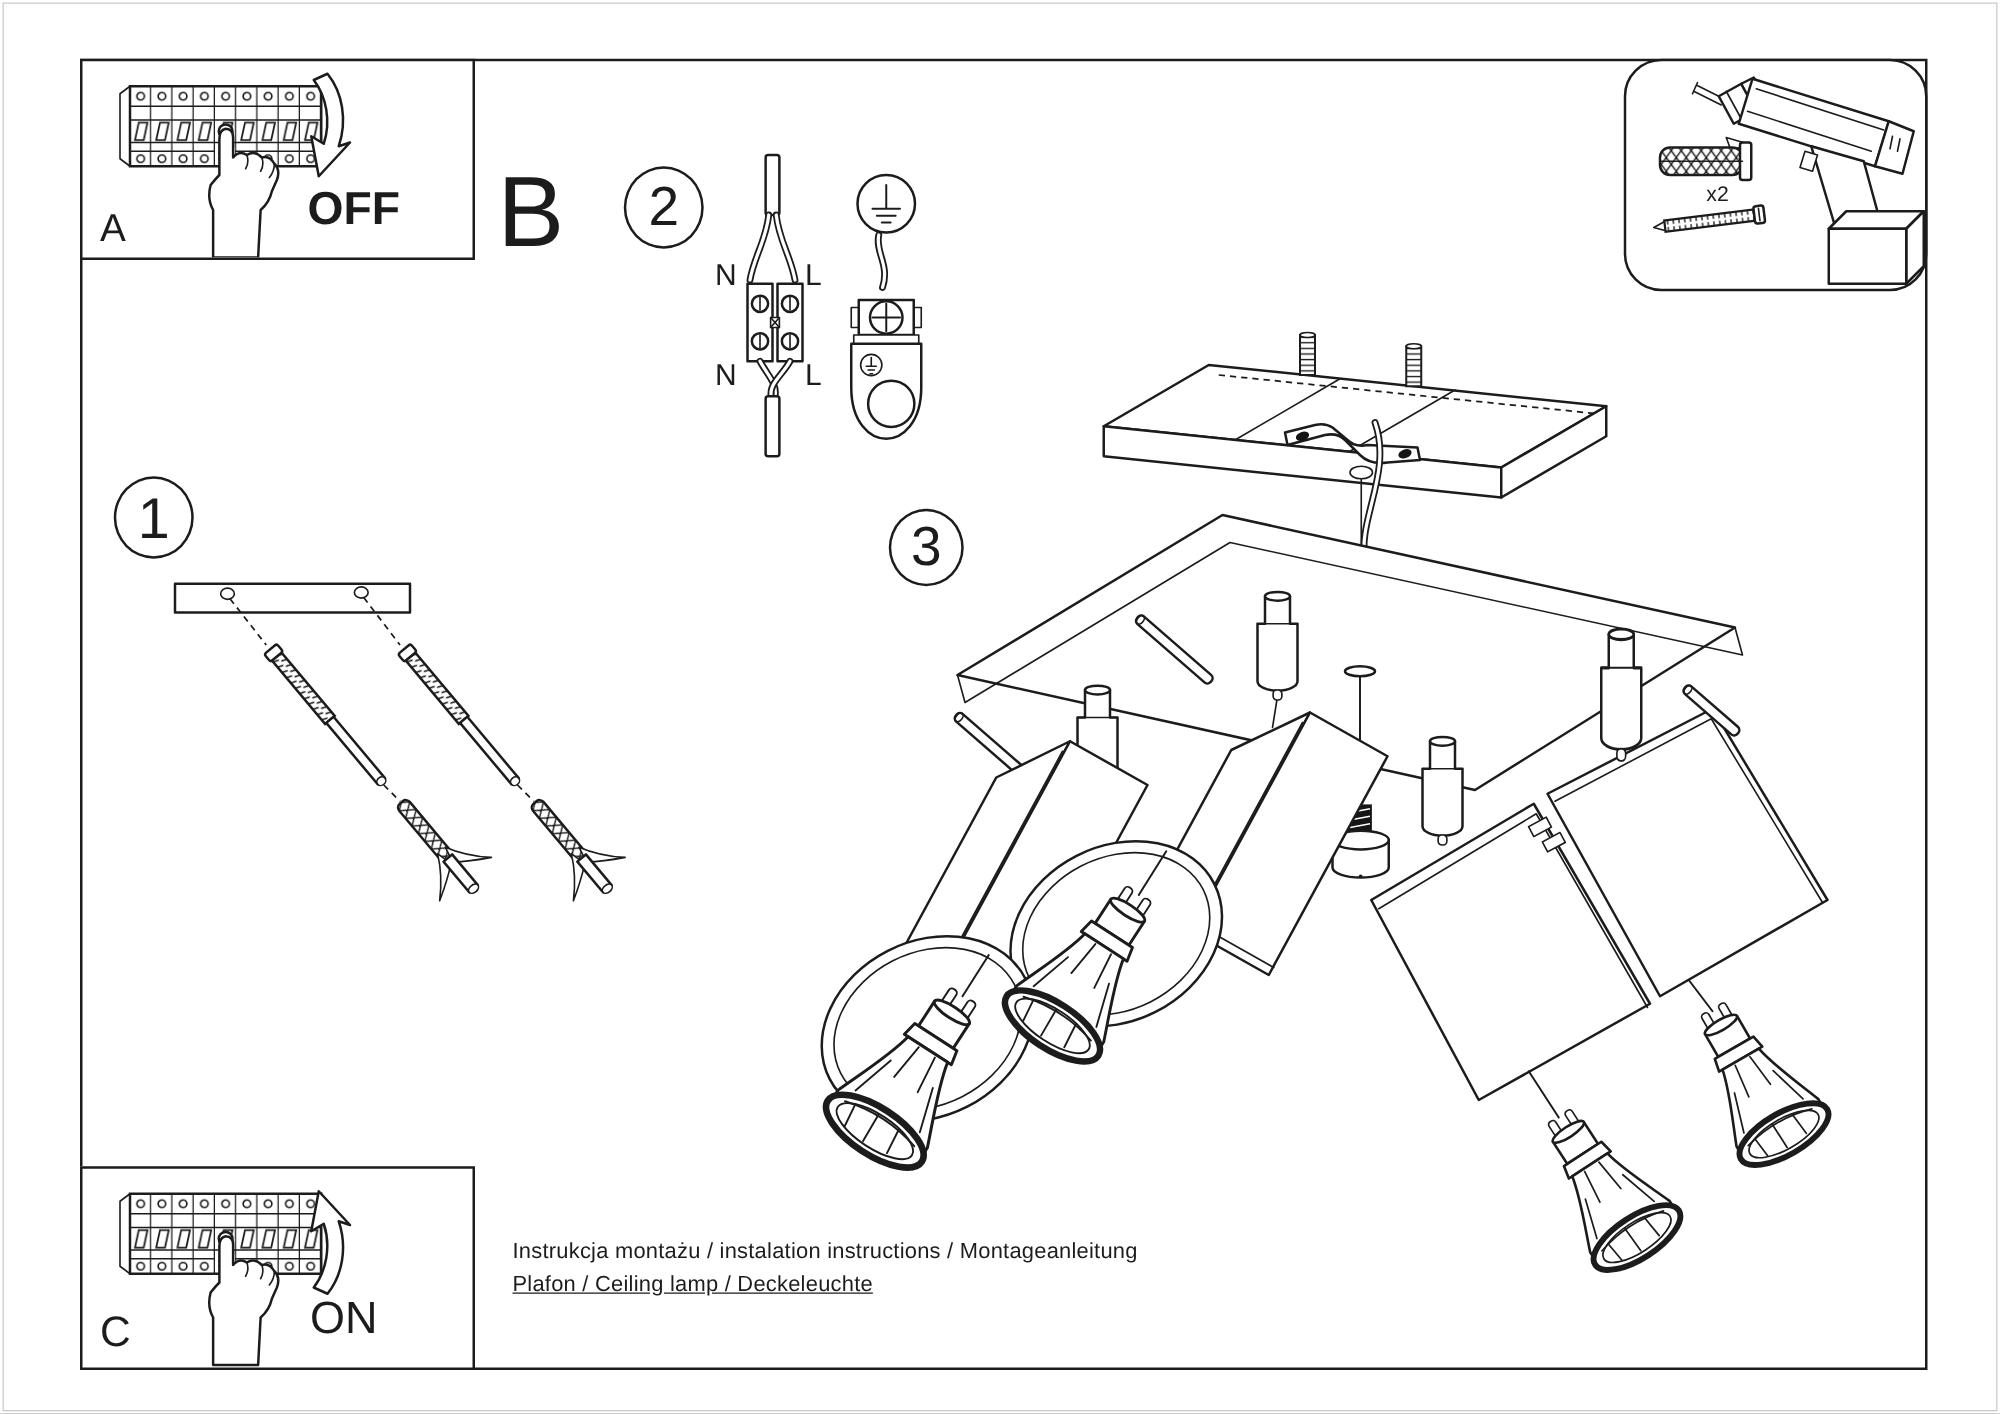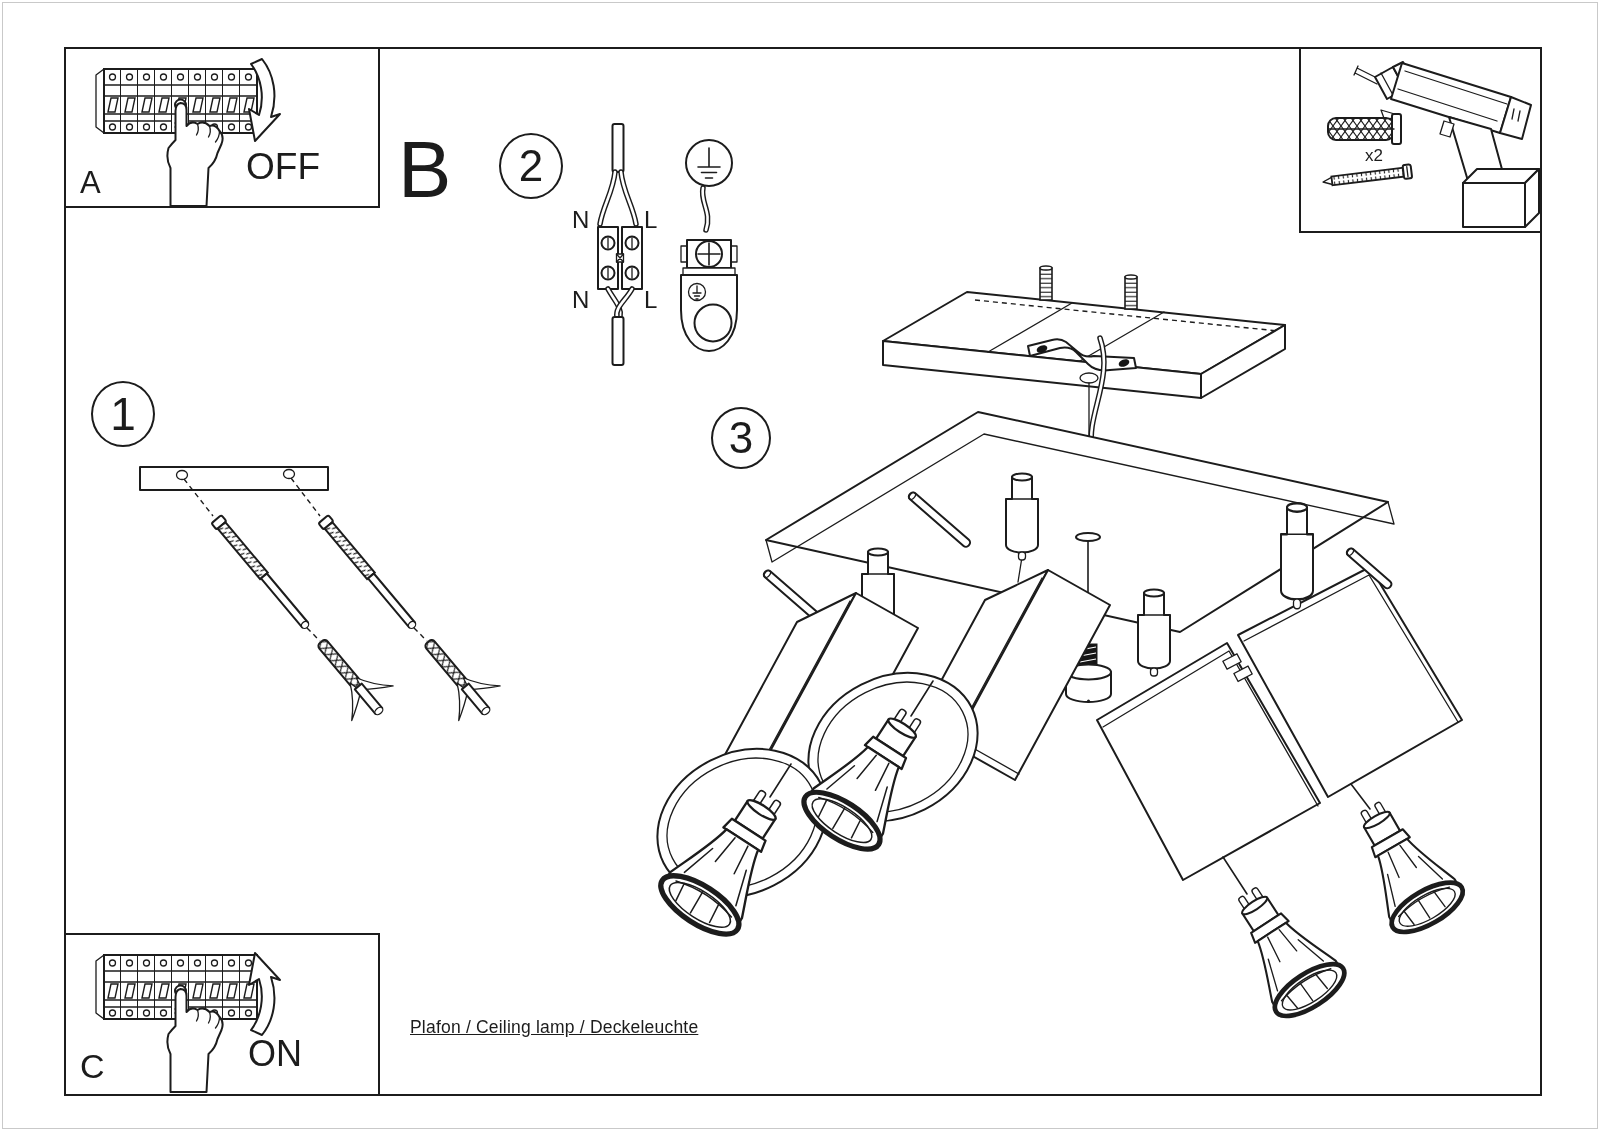--- a/index.html
+++ b/index.html
@@ -106,36 +106,36 @@
 
   <div class="frame" style="left:64px;top:47px;width:1478px;height:1049px;"></div>
 
   <div class="subbox" style="left:64px;top:47px;width:316px;height:161px;">
     <svg viewBox="0 0 312 157" preserveAspectRatio="none">
       <use href="#sym-breaker" x="24" y="16"></use>
       <use href="#sym-hand" x="-7.5" y="0"></use>
       <use href="#sym-arrow-down" x="-10" y="0"></use>
     </svg>
     <div class="lbl" style="left:14px;top:118px;font-size:31px;">A</div>
-    <div class="lbl" style="left:180px;top:99px;font-size:37px;">OFF</div>
+    <div class="lbl" style="left:180px;top:99px;font-size:37px;font-weight:bold;">OFF</div>
   </div>
 
   <div class="subbox" style="left:64px;top:933px;width:316px;height:163px;">
     <svg viewBox="0 0 312 159" preserveAspectRatio="none">
       <use href="#sym-breaker" x="24" y="16"></use>
       <use href="#sym-hand" x="-7.5" y="0"></use>
       <g transform="translate(-10,110) scale(1,-1)">
         <use href="#sym-arrow-down"></use>
       </g>
     </svg>
     <div class="lbl" style="left:14px;top:114px;font-size:34px;">C</div>
     <div class="lbl" style="left:182px;top:101px;font-size:36px;text-align:center;">ON</div>
   </div>
 
-  <div class="subbox" style="left:1299px;top:47px;width:243px;height:186px;">
+  <div class="subbox" style="left:1299px;top:47px;width:243px;height:186px;border-radius:30px;">
     <svg viewBox="0 0 239 182" preserveAspectRatio="none">
 
       <g>
         <path class="fw thin" d="M80,61 L97,66 L84,72 Z"></path>
         <rect x="27" y="69" width="66" height="22" rx="8" fill="url(#pcross)" stroke="#1c1c1c" stroke-width="2"></rect>
         <rect x="91" y="65" width="9" height="30" rx="2" class="fw"></rect>
         <line x1="27" y1="80" x2="93" y2="80" class="ln thin"></line>
       </g>
 
       <g transform="translate(22,133) rotate(-7)">
@@ -361,14 +361,15 @@
     <line x1="533" y1="597" x2="557" y2="634" class="ln mid"></line>
     <line x1="661" y1="524" x2="680" y2="549" class="ln mid"></line>
     <g transform="translate(615,723) rotate(-33) scale(1.05)">
         <use href="#sym-bulb"></use>
       </g>
     <g transform="translate(733,640) rotate(-30) scale(1.05)">
         <use href="#sym-bulb"></use>
       </g>
   </svg>
 
+  <div class="footer-line" style="left:410px;top:990px;">Instrukcja montażu / instalation instructions / Montageanleitung</div>
   <div class="footer-line" style="left:410px;top:1017px;text-decoration:underline;">Plafon / Ceiling lamp / Deckeleuchte</div>
 </div>
 
 </body></html>

